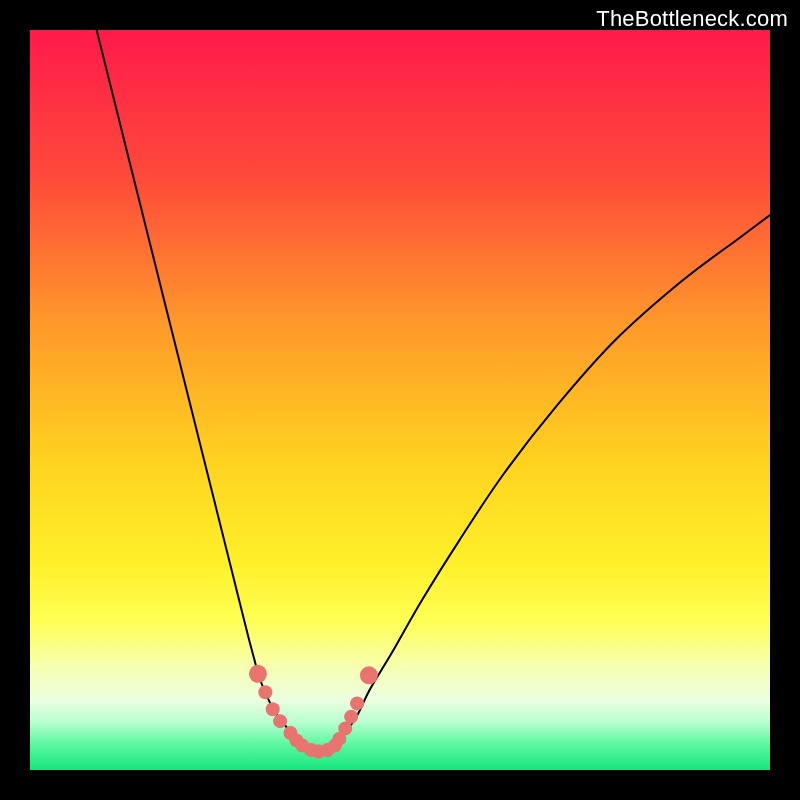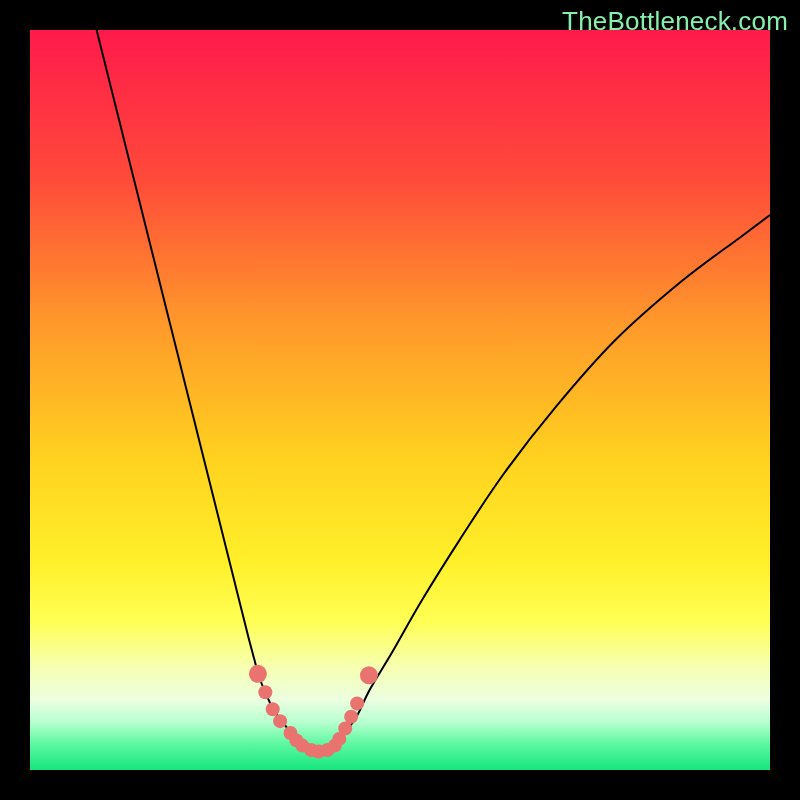--- a/index.html
+++ b/index.html
@@ -32,22 +32,22 @@
   .curve-svg {
     position: absolute;
     inset: 0;
     width: 100%;
     height: 100%;
   }
   .watermark {
     position: absolute;
     top: 6px;
     right: 12px;
-    color: #86efac;
-    font-size: 26px;
+    color: #ffffff;
+    font-size: 22px;
     letter-spacing: 0.2px;
     user-select: none;
   }
 </style>
 </head>
 <body>
 
 <div class="frame">
   <div class="plot">
     <svg class="gradient" viewBox="0 0 740 740" preserveAspectRatio="none">

